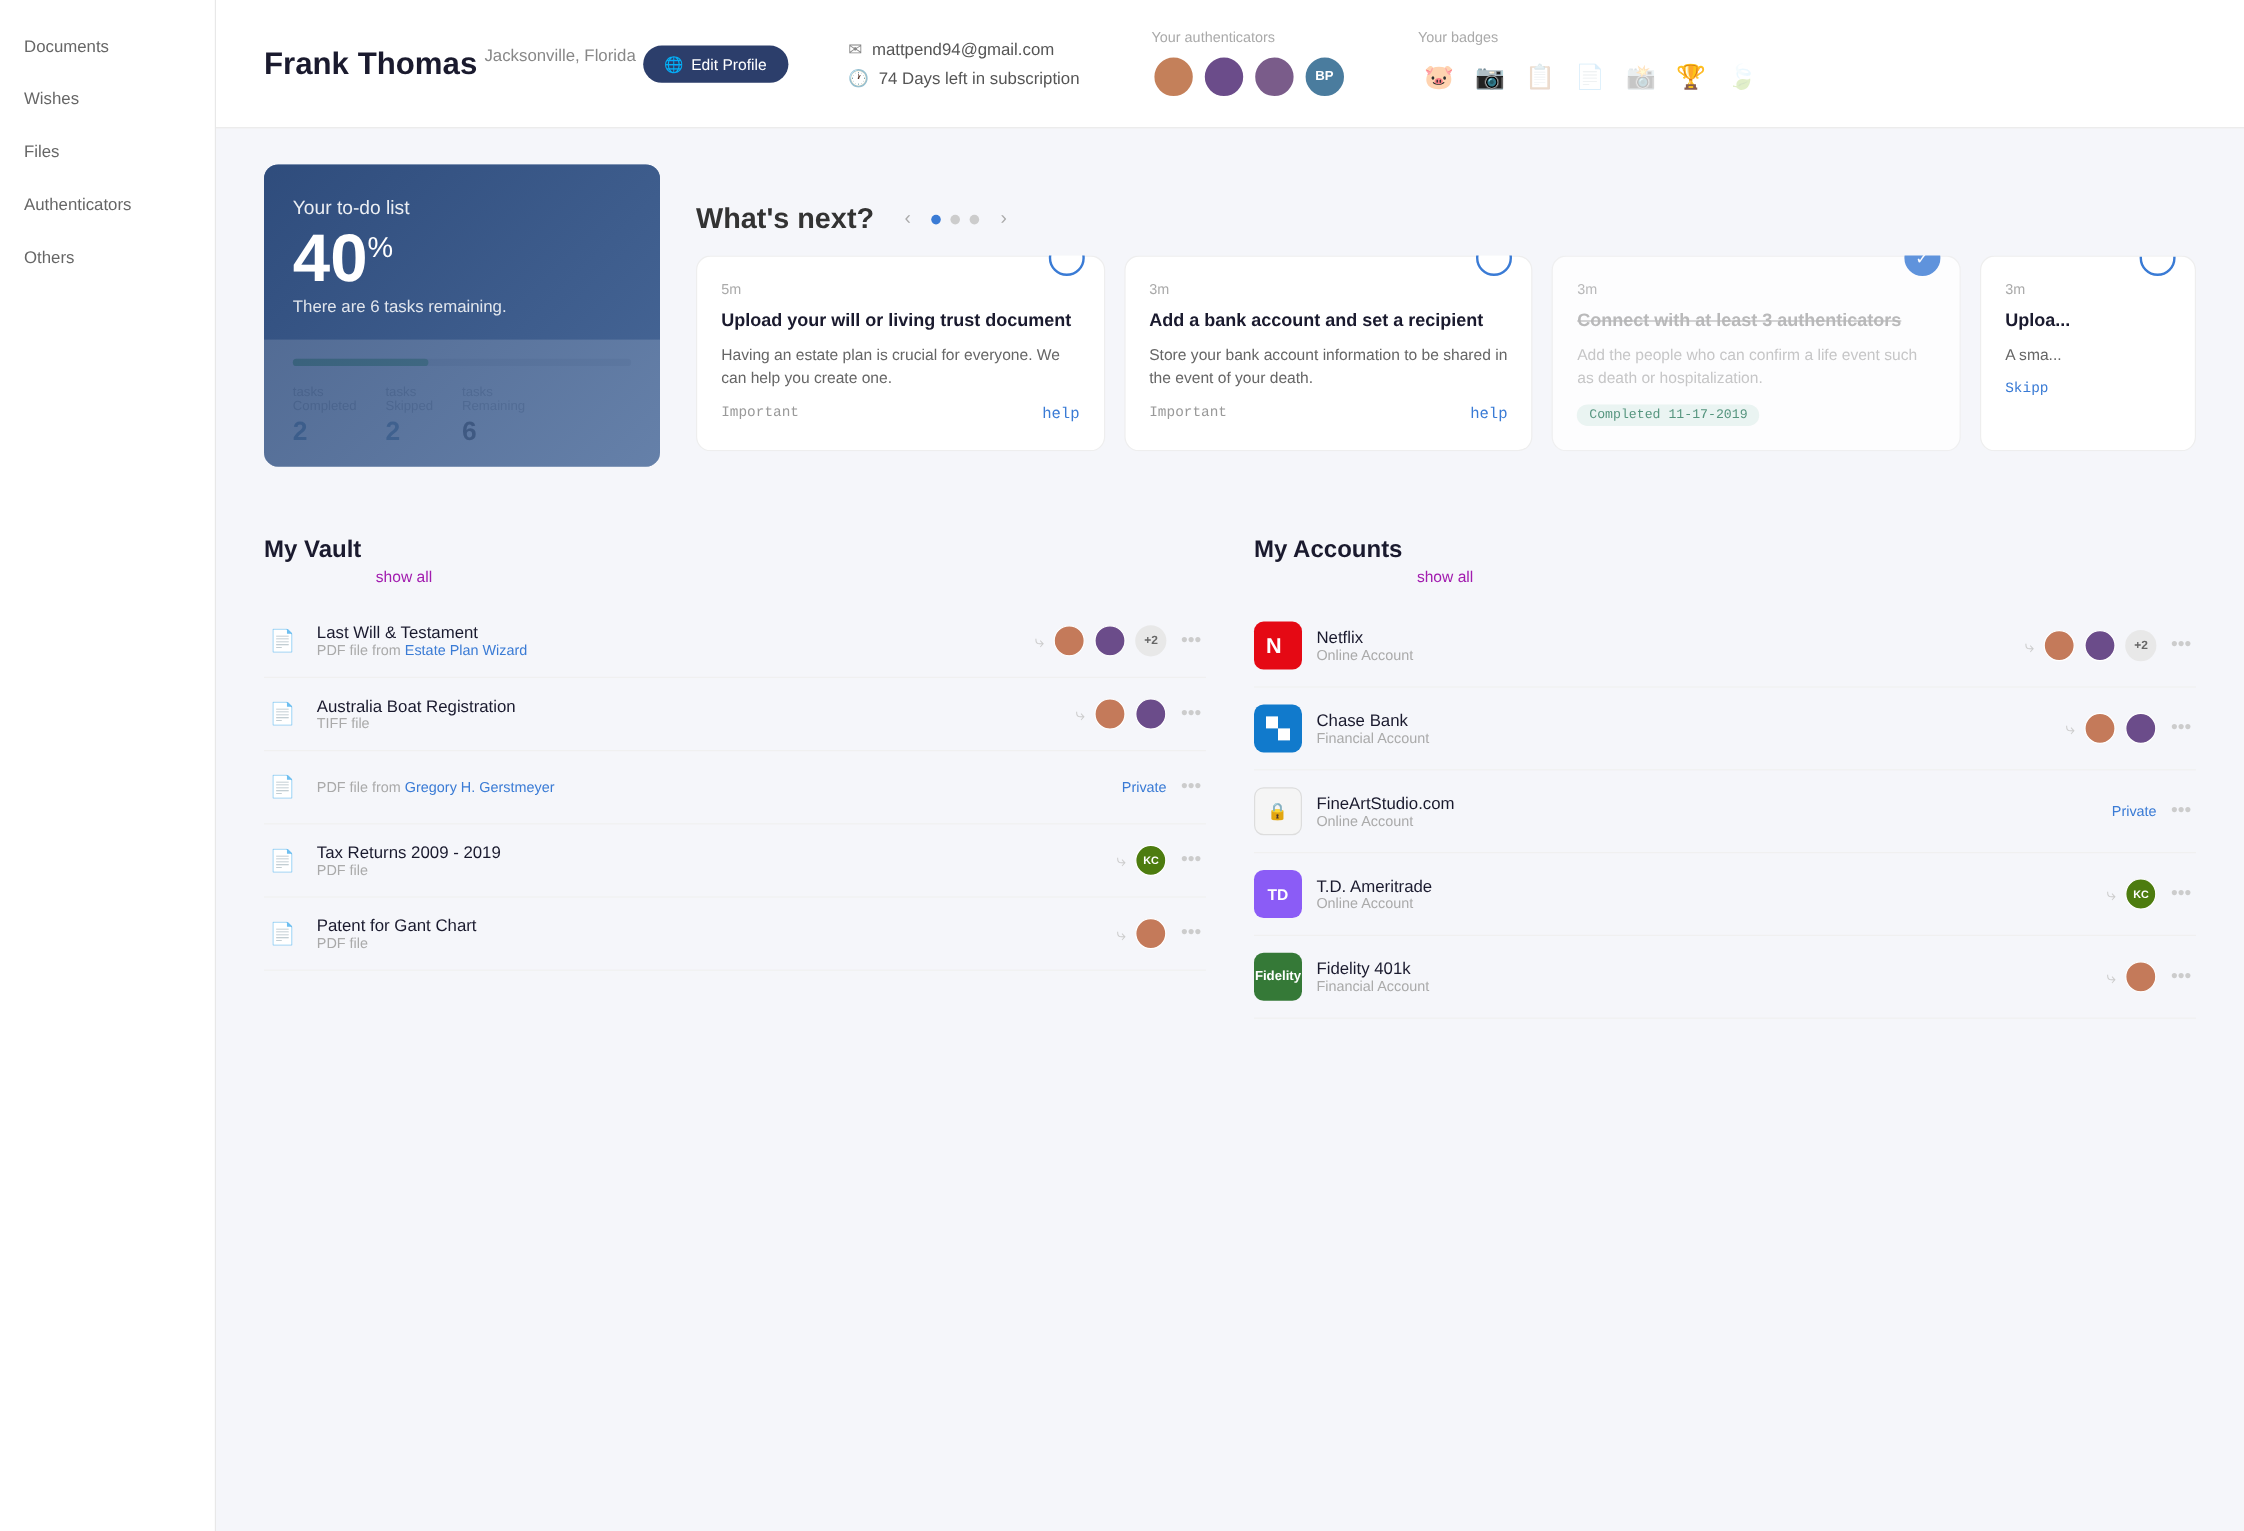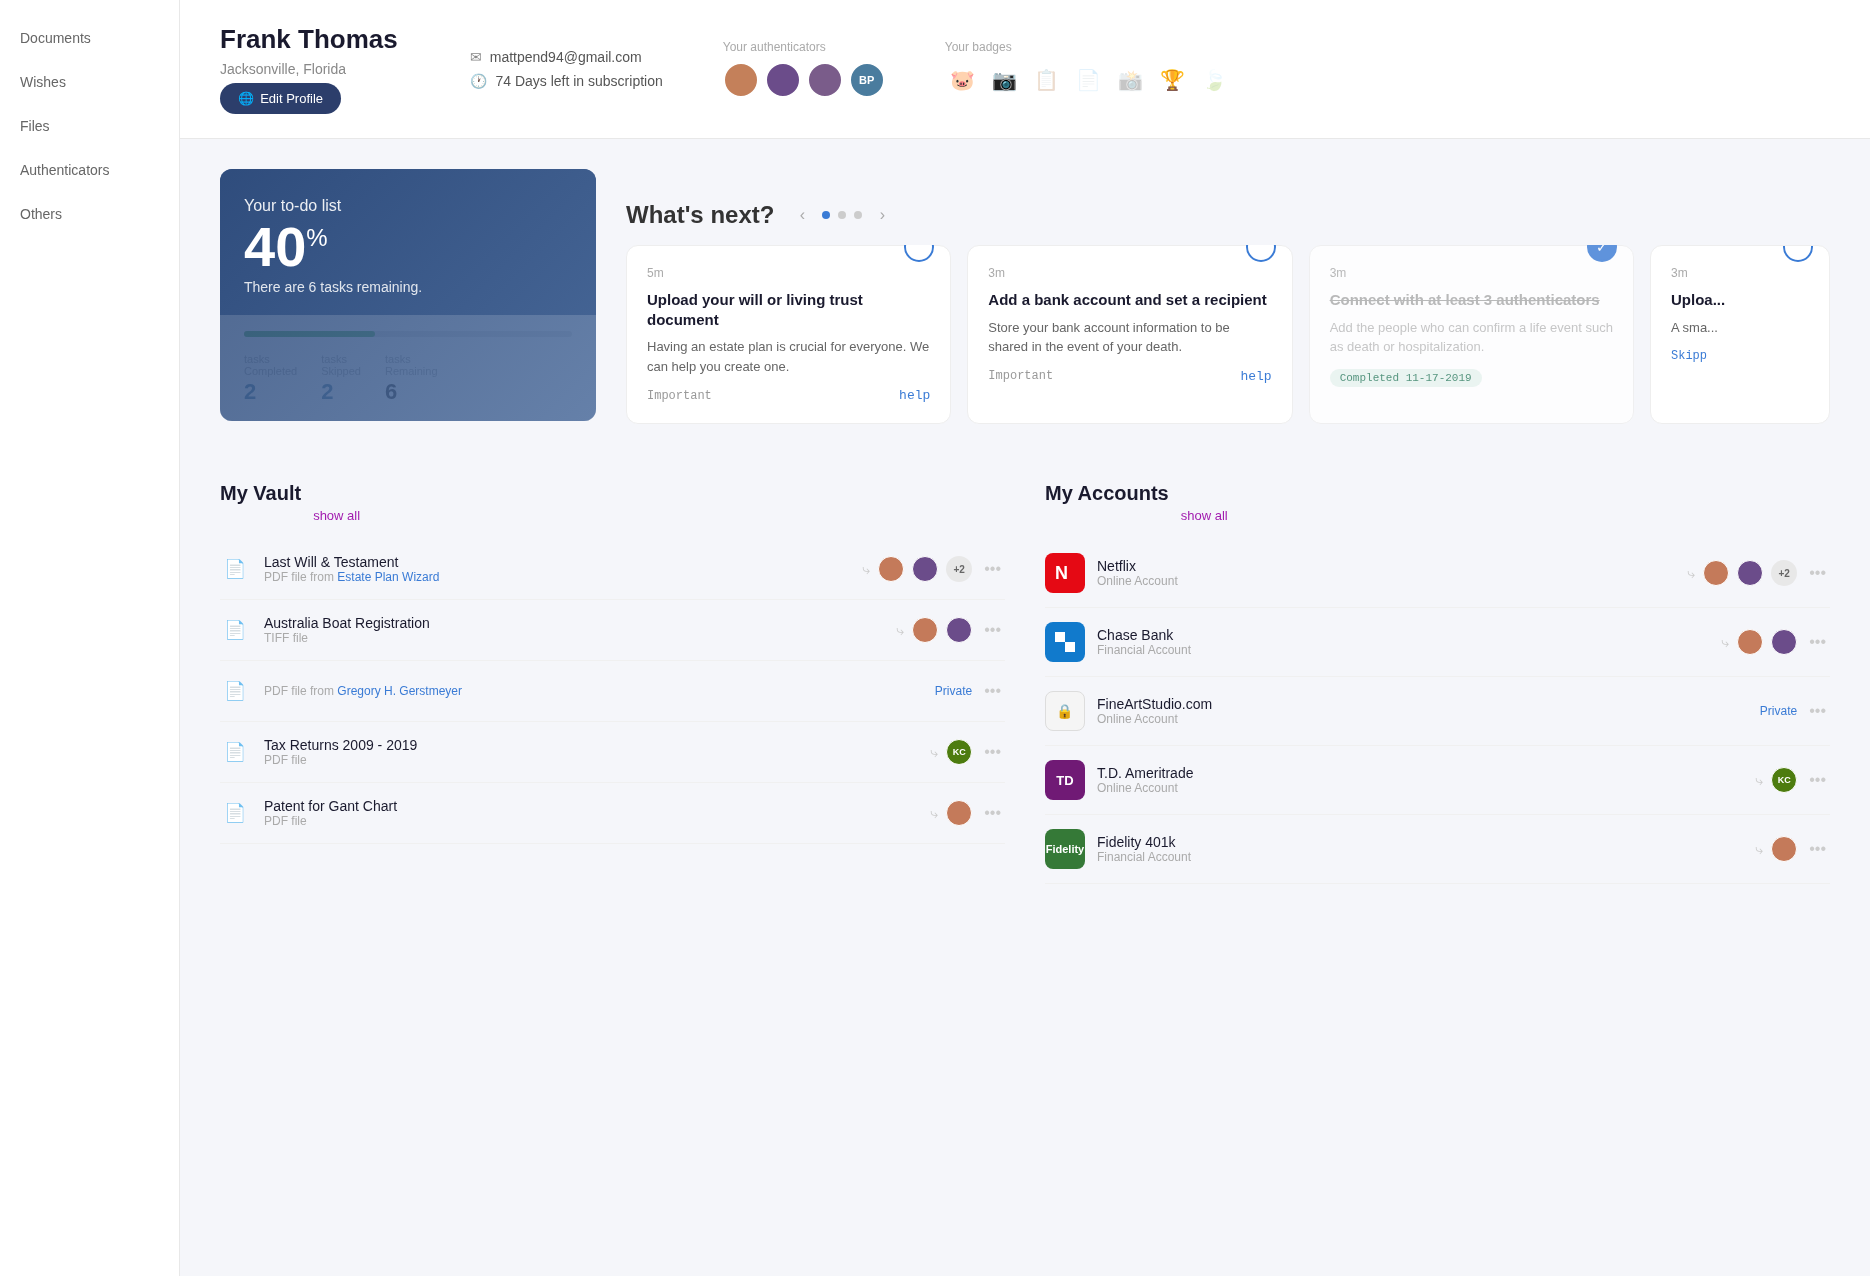--- a/index.html
+++ b/index.html
@@ -31,21 +31,21 @@
 
     
     .profile-header {
       background: #fff;
       padding: 24px 40px;
       display: flex;
       align-items: center;
       gap: 40px;
       border-bottom: 1px solid #e8e8e8;
     }
-    .profile-info { display: flex; flex-direction: column; align-items: flex-start; gap: 6px; min-width: 200px; }
+    .profile-info { display: flex; flex-direction: row; align-items: flex-start; gap: 6px; min-width: 200px; }
     .profile-name { font-size: 26px; font-weight: 700; color: #1a1a2e; }
     .profile-location { font-size: 14px; color: #888; }
     .edit-profile-btn {
       background: #2c3e6b;
       color: #fff;
       border: none;
       border-radius: 20px;
       padding: 8px 18px;
       font-size: 13px;
       cursor: pointer;
@@ -100,21 +100,21 @@
 
     
     .top-row {
       display: flex;
       gap: 30px;
       align-items: flex-start;
     }
 
     
     .todo-card {
-      width: 376px;
+      width: 330px;
       flex-shrink: 0;
       border-radius: 12px;
       overflow: hidden;
       background: #3a5a8a;
       position: relative;
     }
     .todo-bg {
       position: absolute; inset: 0;
       background: linear-gradient(135deg, #2d4a7a 0%, #4a6a9a 100%);
       opacity: 0.85;
@@ -312,21 +312,21 @@
     .account-logo {
       width: 40px; height: 40px;
       border-radius: 8px;
       flex-shrink: 0;
       display: flex; align-items: center; justify-content: center;
       font-size: 18px; font-weight: 700; color: #fff;
     }
     .account-logo.netflix { background: #e50914; }
     .account-logo.chase { background: #117acc; }
     .account-logo.fineart { background: #f5f5f5; border: 1px solid #ddd; color: #999; font-size: 14px; }
-    .account-logo.tdameritrade { background: #701a75; text-align: center; }
+    .account-logo.tdameritrade { background: #8b5cf6; text-align: center; }
     .account-logo.fidelity { background: #357937; }
     .account-info { flex: 1; }
     .account-name { font-size: 14px; font-weight: 500; color: #1a1a2e; }
     .account-type { font-size: 12px; color: #aaa; }
   </style>
 </head>
 <body>
 
 <div class="sidebar">
   <div class="sidebar-item">Documents</div>

